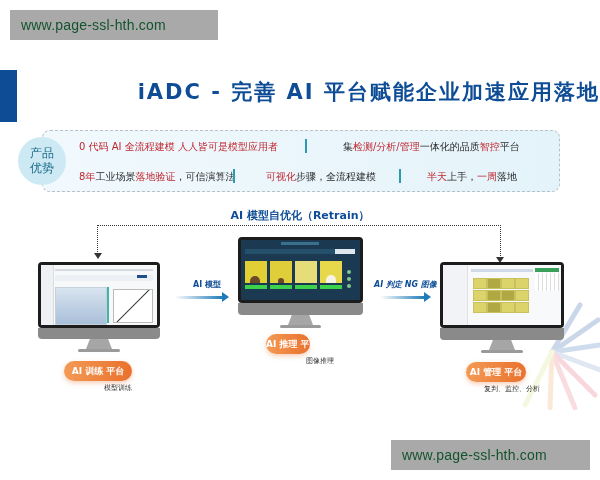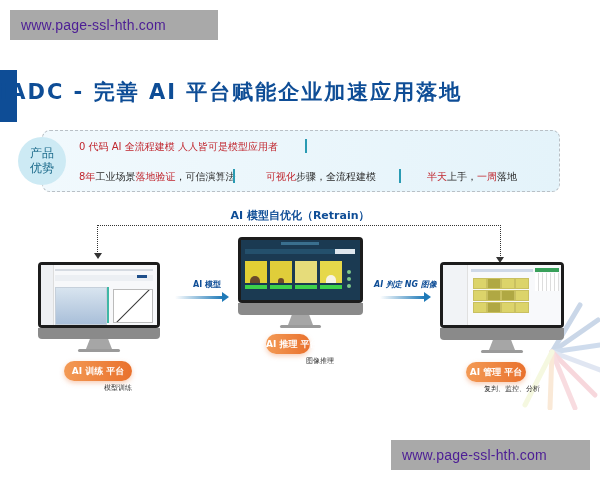--- a/index.html
+++ b/index.html
@@ -1,22 +1,22 @@
 <!DOCTYPE html>
 <html><head>
 <meta charset="utf-8">
 <style>
   html,body{margin:0;padding:0;}
   body{width:600px;height:480px;position:relative;overflow:hidden;background:#ffffff;font-family:"DejaVu Sans","Liberation Sans",sans-serif;}
   .abs{position:absolute;text-align:right;}
-  .wm{position:absolute;background:#a9a9a9;color:#4c1d95;font-family:"Liberation Sans","DejaVu Sans",sans-serif;font-size:14px;line-height:30px;padding:0 11px;white-space:nowrap;letter-spacing:0.2px;}
+  .wm{position:absolute;background:#a9a9a9;color:#14532d;font-family:"Liberation Sans","DejaVu Sans",sans-serif;font-size:14px;line-height:30px;padding:0 11px;white-space:nowrap;letter-spacing:0.2px;}
   .wm-top{left:10px;top:10px;width:186px;height:30px;}
   .wm-bottom{left:391px;top:440px;width:177px;height:30px;}
   .side-bar{left:0;top:70px;width:17px;height:52px;background:#0e4d96;}
-  .title{left:0;width:600px;top:78px;text-align:left;font-size:21px;font-weight:bold;color:#0e4d96;letter-spacing:2px;white-space:nowrap;}
+  .title{left:0;width:600px;top:78px;text-align:right;font-size:21px;font-weight:bold;color:#0e4d96;letter-spacing:2px;white-space:nowrap;}
   .adv-box{left:42px;top:130px;width:516px;height:60px;border:1.5px dashed #b9c0c6;border-radius:8px;background:linear-gradient(90deg,#f1f9fd 0%,#e4f3fa 100%);}
   .adv-circle{left:18px;top:137px;width:48px;height:48px;border-radius:50%;background:#cdeaf4;color:#1b6a8a;font-size:12px;line-height:15px;text-align:center;display:flex;flex-direction:column;justify-content:center;}
   .adv-row{position:absolute;font-size:10px;color:#2b2b2b;white-space:nowrap;}
   .r{color:#c0262e;}
   .sep{position:absolute;width:2px;height:14px;background:#2a9bb3;}
   .retrain-label{left:0;width:600px;top:208px;text-align:center;font-size:11px;font-weight:bold;color:#0e4d96;white-space:nowrap;}
   .loop{left:97px;top:225px;width:402px;height:30px;border-top:1.5px dotted #333;border-left:1.5px dotted #333;border-right:1.5px dotted #333;}
   .arrowhead-down{position:absolute;width:0;height:0;border-left:4px solid transparent;border-right:4px solid transparent;border-top:6px solid #333;}
   
   .monitor{position:absolute;}
@@ -46,20 +46,23 @@
 
 <div class="abs side-bar"></div>
 
 <div class="abs title">iADC - 完善 AI 平台赋能企业加速应用落地</div>
 
 <div class="abs adv-box">
   <div class="adv-row" style="left:36px;top:9px;">
     <span style="color:#c0262e">0 代码 AI 全流程建模 </span><span class="r">人人皆可是模型应用者</span>
   </div>
   <div class="sep" style="left:262px;top:8px;"></div>
+  <div class="adv-row" style="left:300px;top:9px;">
+    <span>集</span><span class="r">检测/分析/管理</span><span>一体化的品质</span><span class="r">智控</span><span>平台</span>
+  </div>
 
   <div class="adv-row" style="left:36px;top:39px;">
     <span class="r">8年</span><span>工业场景</span><span class="r">落地验证</span><span>，可信演算法</span>
   </div>
   <div class="sep" style="left:190px;top:38px;"></div>
   <div class="adv-row" style="left:223px;top:39px;">
     <span class="r">可视化</span><span>步骤，全流程建模</span>
   </div>
   <div class="sep" style="left:356px;top:38px;"></div>
   <div class="adv-row" style="left:384px;top:39px;font-family:Liberation Serif, serif;">

